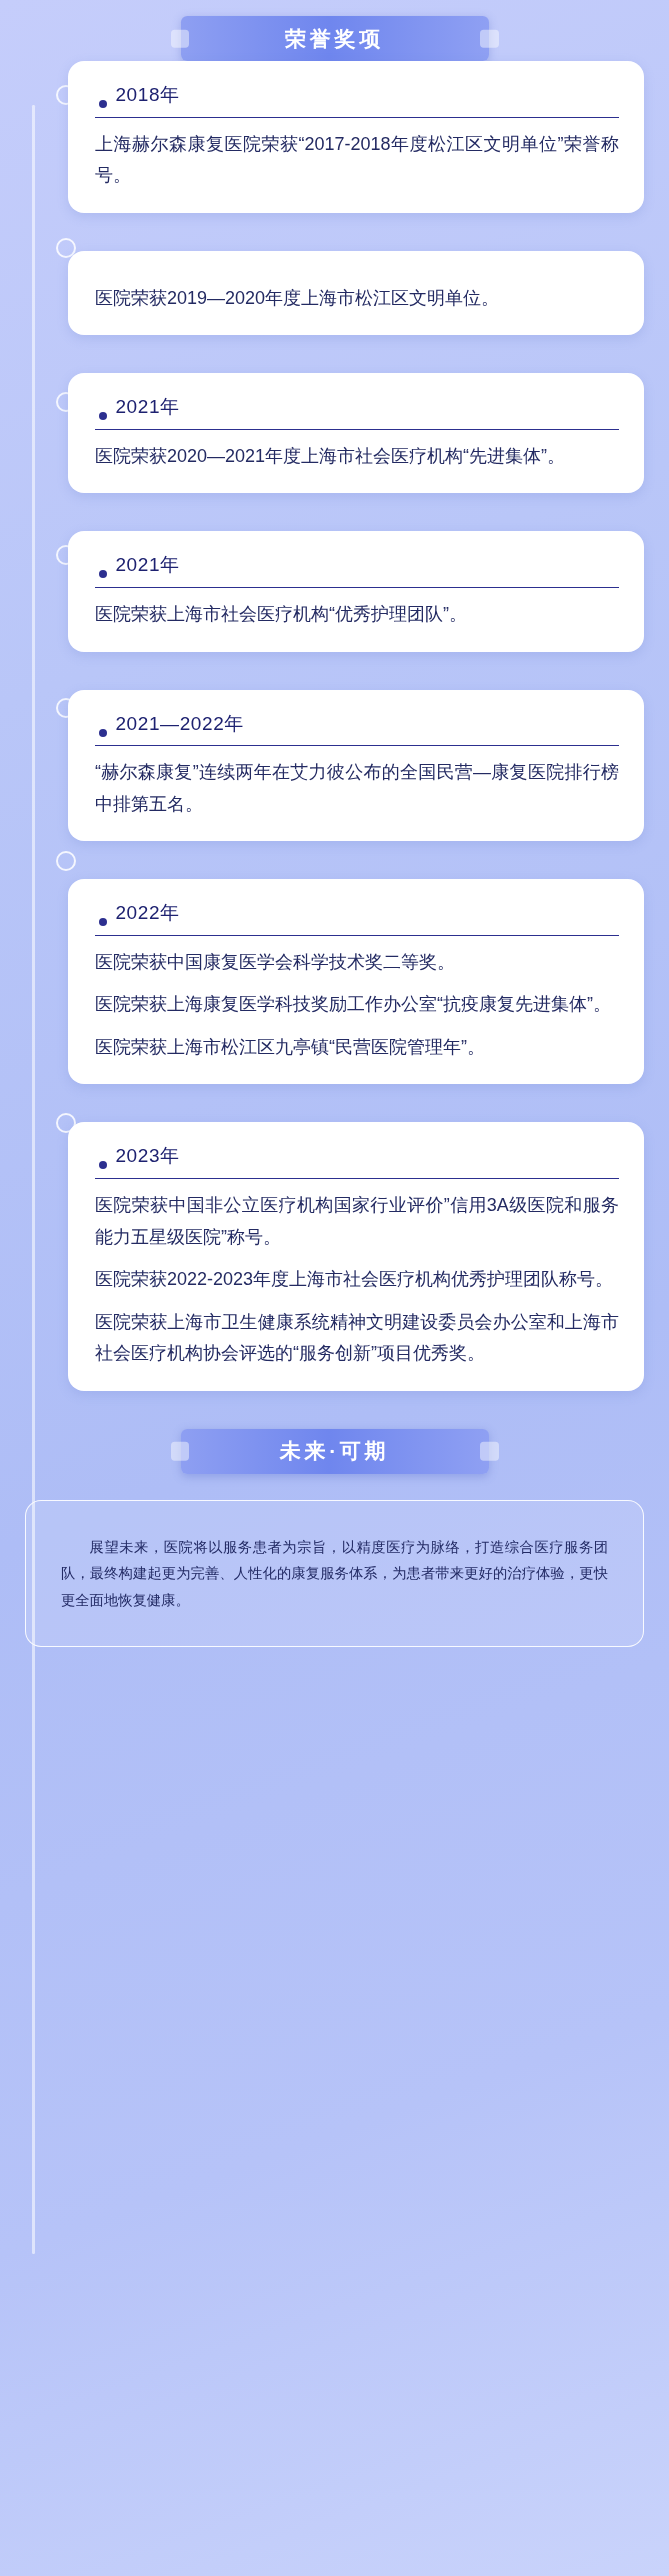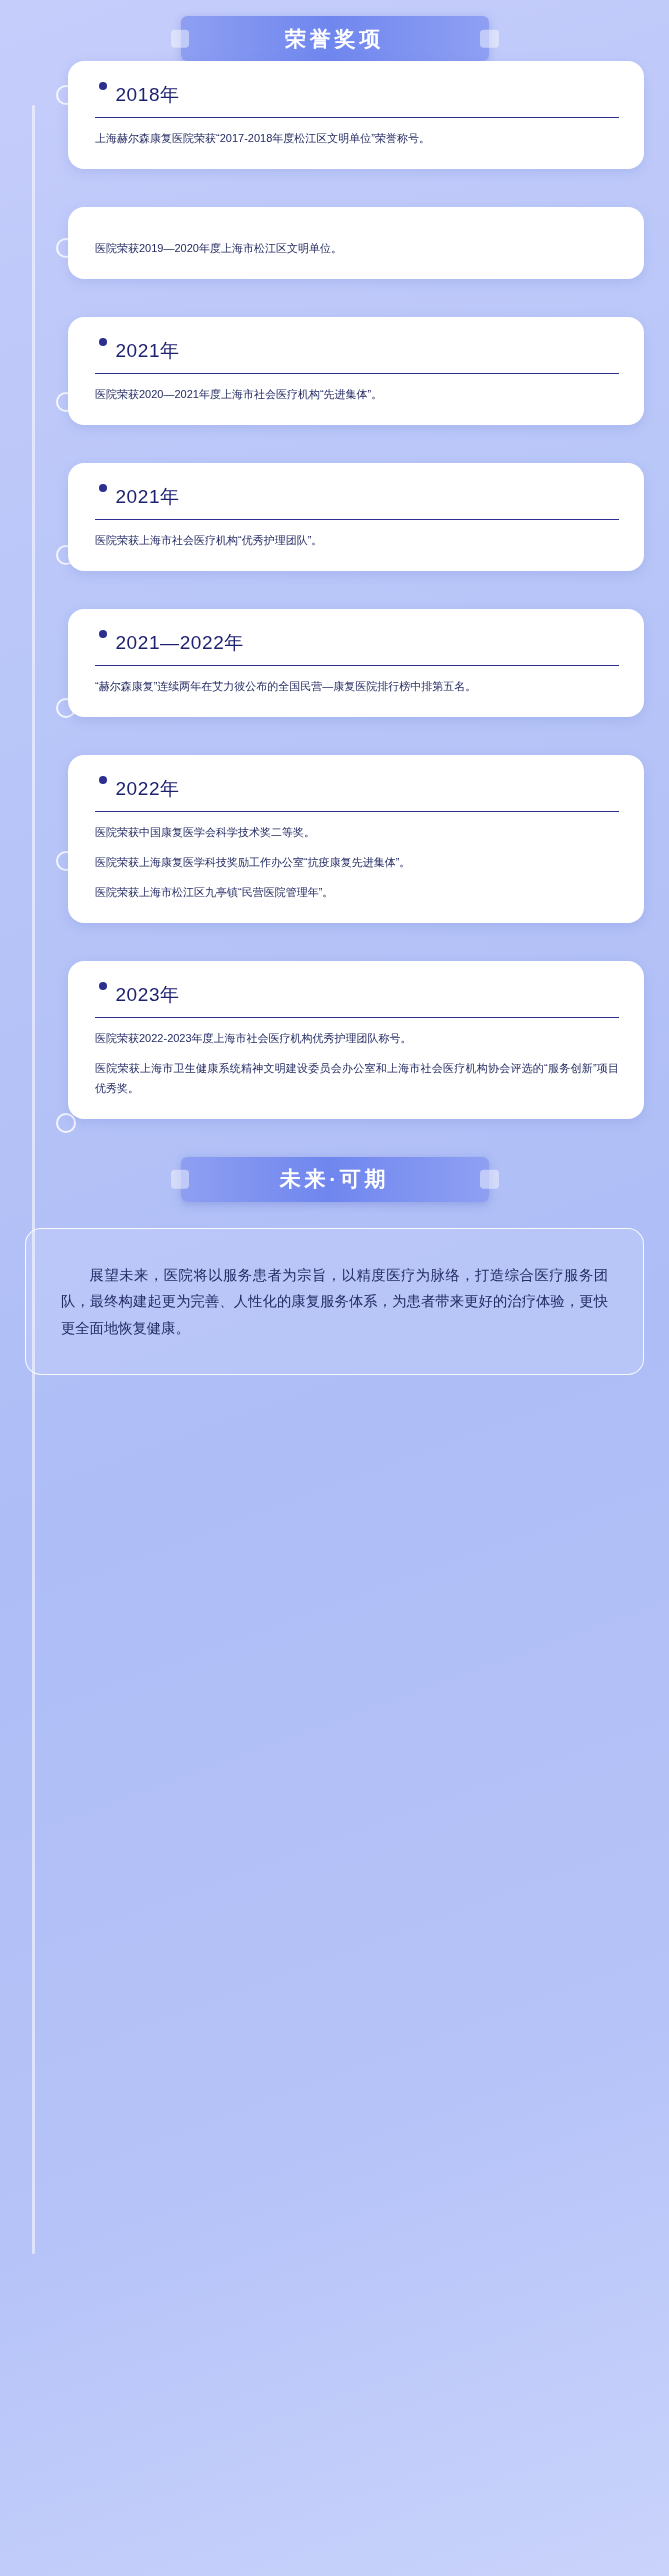--- a/index.html
+++ b/index.html
@@ -82,21 +82,21 @@
   .card {
     position: relative;
     background: #ffffff;
     border-radius: 16px;
     padding: 21px 25px 21px 27px;
     margin-bottom: 38px;
     box-shadow: 0 3.7px 11px rgba(110,130,210,0.22);
   }
   .card-head {
     display: flex;
-    align-items: flex-start;
+    align-items: flex-end;
     gap: 8.7px;
     padding-bottom: 8.7px;
     border-bottom: 1.9px solid #2c2f8f;
   }
   .bullet {
     width: 8px;
     height: 8px;
     border-radius: 50%;
     background: #2c2f8f;
     flex: 0 0 auto;
@@ -105,21 +105,21 @@
   .card-year {
     font-size: 19px;
     color: #1d2170;
     letter-spacing: 0.6px;
   }
   .card-body {
     padding-top: 11px;
   }
   .card-body p {
     margin: 0 0 11px 0;
-    font-size: 11px;
+    font-size: 18px;
     line-height: 1.75;
     color: #232a62;
     text-align: justify;
   }
   .card-body p:last-child { margin-bottom: 0; }
   .future-text {
     margin: 26px 25px 0 25px;
     padding: 25px 27px;
     border: 1.9px solid rgba(255,255,255,0.9);
     border-radius: 16px;
@@ -206,20 +206,21 @@
         <p>医院荣获上海康复医学科技奖励工作办公室“抗疫康复先进集体”。</p>
         <p>医院荣获上海市松江区九亭镇“民营医院管理年”。</p>
       </div>
     </div>
     <div class="card">
       <div class="card-head">
         <span class="bullet"></span>
         <span class="card-year">2023年</span>
       </div>
       <div class="card-body">
+        <p>医院荣获中国非公立医疗机构国家行业评价”信用3A级医院和服务能力五星级医院”称号。</p>
         <p>医院荣获2022-2023年度上海市社会医疗机构优秀护理团队称号。</p>
         <p>医院荣获上海市卫生健康系统精神文明建设委员会办公室和上海市社会医疗机构协会评选的“服务创新”项目优秀奖。</p>
       </div>
     </div>
   </div>
 
 <div class="pill-wrap">
   <div class="pill">
     <span class="pill-text">未来·可期</span>
   </div>

